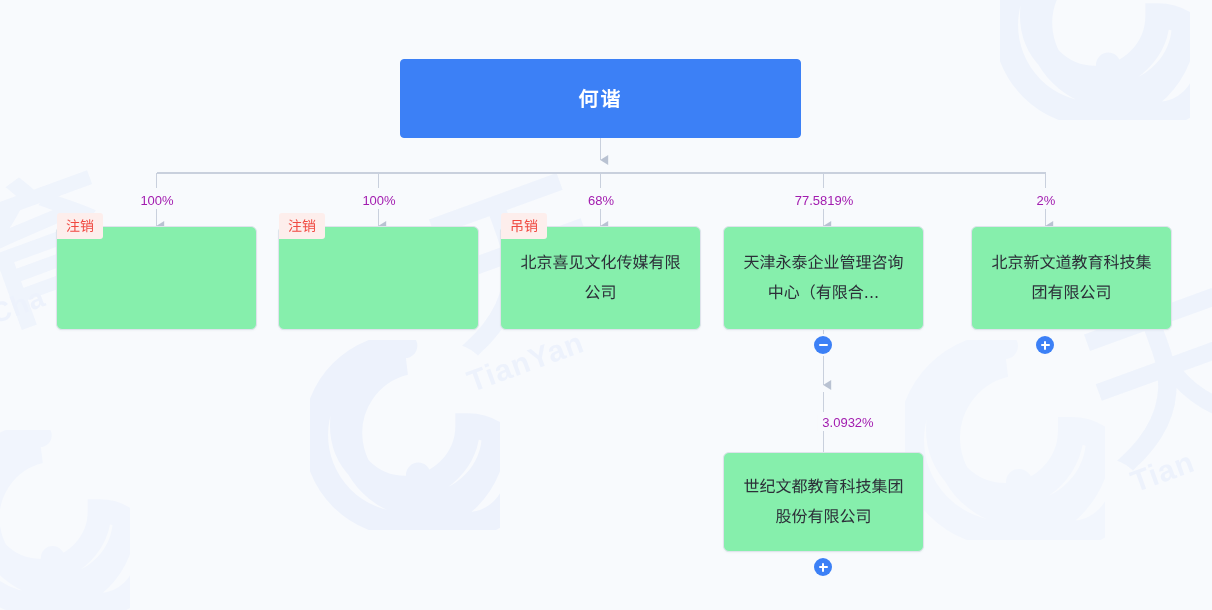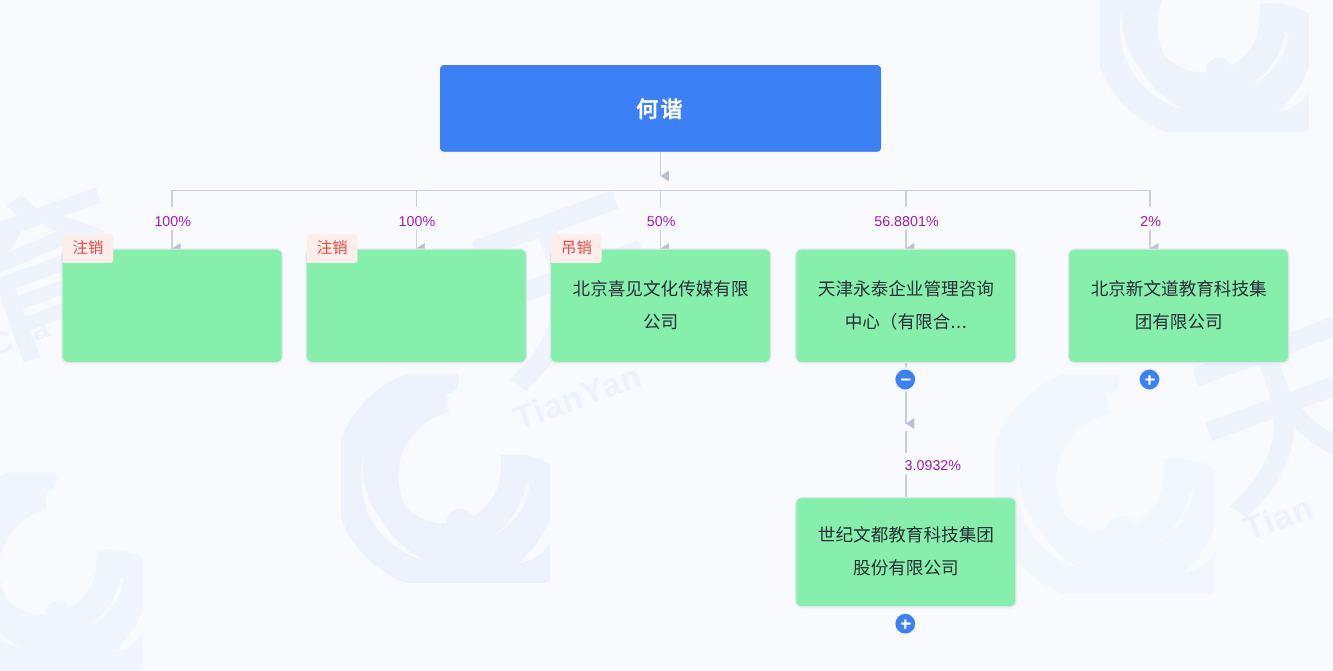--- a/index.html
+++ b/index.html
@@ -225,22 +225,22 @@
       <line x1="823.5" y1="430" x2="823.5" y2="452"></line>
     </g>
   </svg>
 
   <div class="node node-root" style="left:400px; top:19px; width:401px; height:79px;margin-top:40px;">
     <span class="node-label">何谐</span>
   </div>
 
   <div class="pct" style="left:157px; top:193px;">100%</div>
   <div class="pct" style="left:379px; top:193px;">100%</div>
-  <div class="pct" style="left:601px; top:193px;">50%</div>
-  <div class="pct" style="left:824px; top:193px;">56.8801%</div>
+  <div class="pct" style="left:601px; top:193px;">68%</div>
+  <div class="pct" style="left:824px; top:193px;">77.5819%</div>
   <div class="pct" style="left:1046px; top:193px;">2%</div>
 
   <div class="node" style="left:56px; top:226px; width:201px; height:104px;">
     <span class="badge">注销</span>
   </div>
 
   <div class="node" style="left:278px; top:226px; width:201px; height:104px;">
     <span class="badge">注销</span>
   </div>
 

